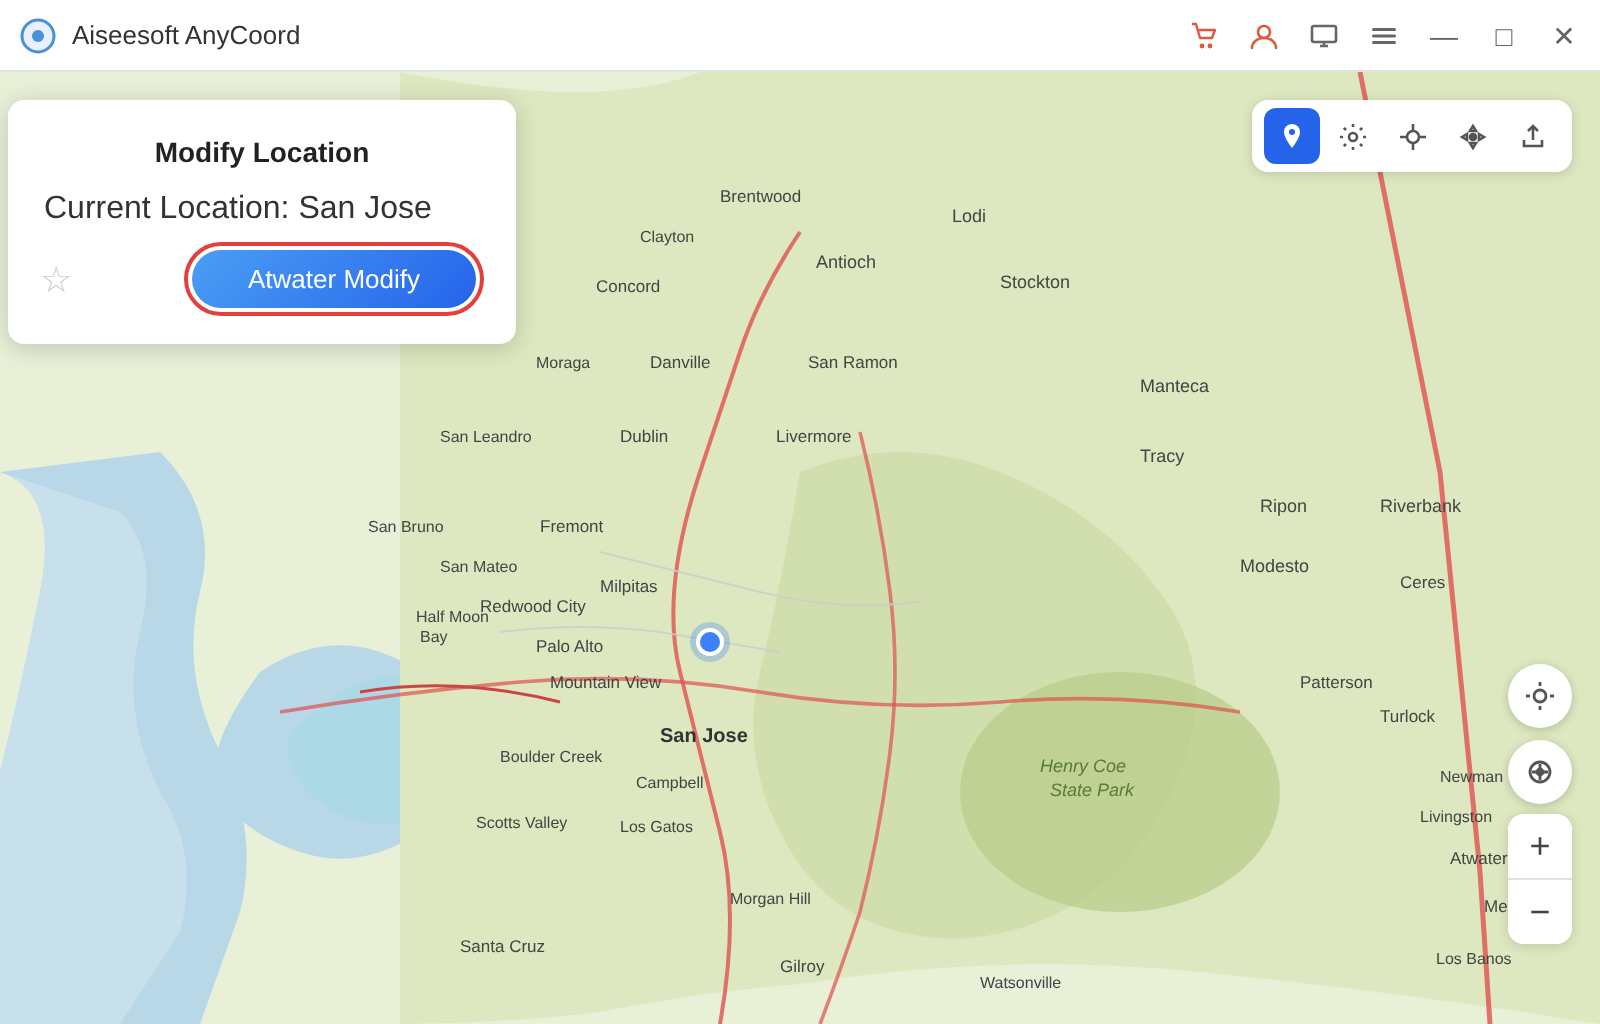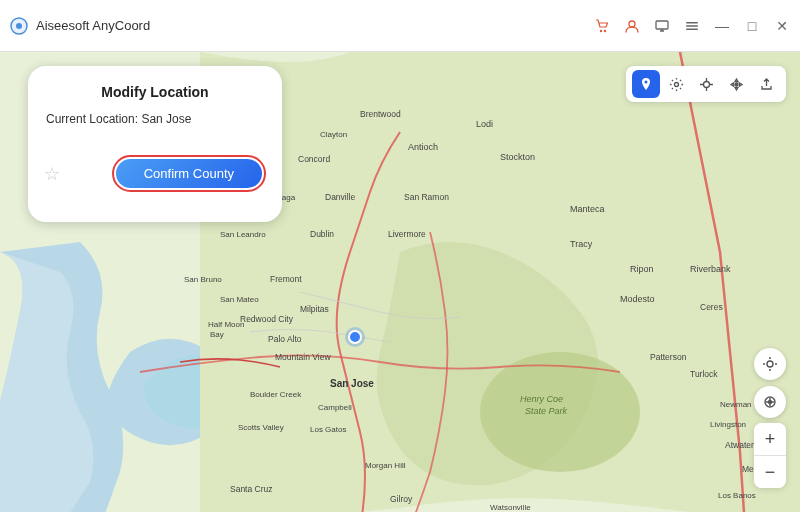--- a/index.html
+++ b/index.html
@@ -1,58 +1,58 @@
 <!DOCTYPE html>
 <html><head>
   <meta charset="utf-8">
   <style>
     * { margin: 0; padding: 0; box-sizing: border-box; }
     body { width: 800px; height: 512px; overflow: hidden; font-family: -apple-system, BlinkMacSystemFont, 'Segoe UI', sans-serif; background: #f0f0f0; }
 
     
     .title-bar {
       display: flex; align-items: center; justify-content: space-between;
-      height: 52px; background: #fff; padding: 0 10px;
+      height: 36px; background: #fff; padding: 0 10px;
       border-bottom: 1px solid #e0e0e0; position: relative; z-index: 100;
     }
     .title-bar-left { display: flex; align-items: center; gap: 8px; }
     .title-bar-logo { width: 18px; height: 18px; }
     .title-bar-title { font-size: 13px; color: #333; font-weight: 400; }
     .title-bar-right { display: flex; align-items: center; gap: 14px; }
     .title-bar-icon { width: 16px; height: 16px; display: flex; align-items: center; justify-content: center; cursor: pointer; color: #666; font-size: 14px; }
 
     
     .map-container {
       position: relative; width: 800px; height: 476px; overflow: hidden;
     }
 
     
     .map-bg {
       position: absolute; top: 0; left: 0; width: 100%; height: 100%;
     }
 
     
     .modify-panel {
-      position: absolute; top: 14px; left: 28px; z-index: 50;
-      background: #fff; border-radius: 18px; padding: 18px 16px 30px;
+      position: absolute; top: 14px; left: 4px; z-index: 50;
+      background: #fff; border-radius: 8px; padding: 18px 16px 14px;
       width: 254px; box-shadow: 0 2px 12px rgba(0,0,0,0.18);
     }
     .panel-title { text-align: center; font-size: 14px; font-weight: 600; color: #222; margin-bottom: 12px; }
     .search-box {
       display: flex; align-items: center;
       border: 1px solid #ddd; border-radius: 6px;
       padding: 5px 8px; margin-bottom: 8px; background: #fff;
     }
     .search-input {
       flex: 1; border: none; outline: none; font-size: 13px; color: #333;
       background: transparent;
     }
     .search-icons { display: flex; align-items: center; gap: 6px; }
     .search-icon-btn { cursor: pointer; color: #888; font-size: 14px; display: flex; align-items: center; }
-    .current-location { font-size: 12px; color: #555; margin-bottom: 29px; padding-left: 2px; }
+    .current-location { font-size: 16px; color: #555; margin-bottom: 7px; padding-left: 2px; }
     .current-location span { color: #333; }
 
     .panel-footer { display: flex; align-items: center; justify-content: space-between; }
     .star-btn { cursor: pointer; color: #ccc; font-size: 18px; }
 
     
     .confirm-btn-wrapper {
       border: 2px solid #e53e3e; border-radius: 22px; padding: 2px;
     }
     .confirm-btn {
@@ -236,21 +236,21 @@
 
   <div class="modify-panel">
     <div class="panel-title">Modify Location</div>
     <div class="current-location">
       <span>Current Location:</span>
       <span>San Jose</span>
     </div>
     <div class="panel-footer">
       <span class="star-btn">☆</span>
       <div class="confirm-btn-wrapper">
-        <button class="confirm-btn">Confirm County</button>
+        <button class="confirm-btn">Atwater Modify</button>
       </div>
     </div>
   </div>
 
   <div class="map-toolbar">
     <div class="toolbar-btn active" title="Pin location">
       <svg width="16" height="16" viewBox="0 0 16 16" fill="white">
         <circle cx="8" cy="6" r="3"></circle>
         <path d="M8 2a4 4 0 014 4c0 3-4 8-4 8S4 9 4 6a4 4 0 014-4z" fill="white"></path>
         <circle cx="8" cy="6" r="1.5" fill="#2563eb"></circle>

